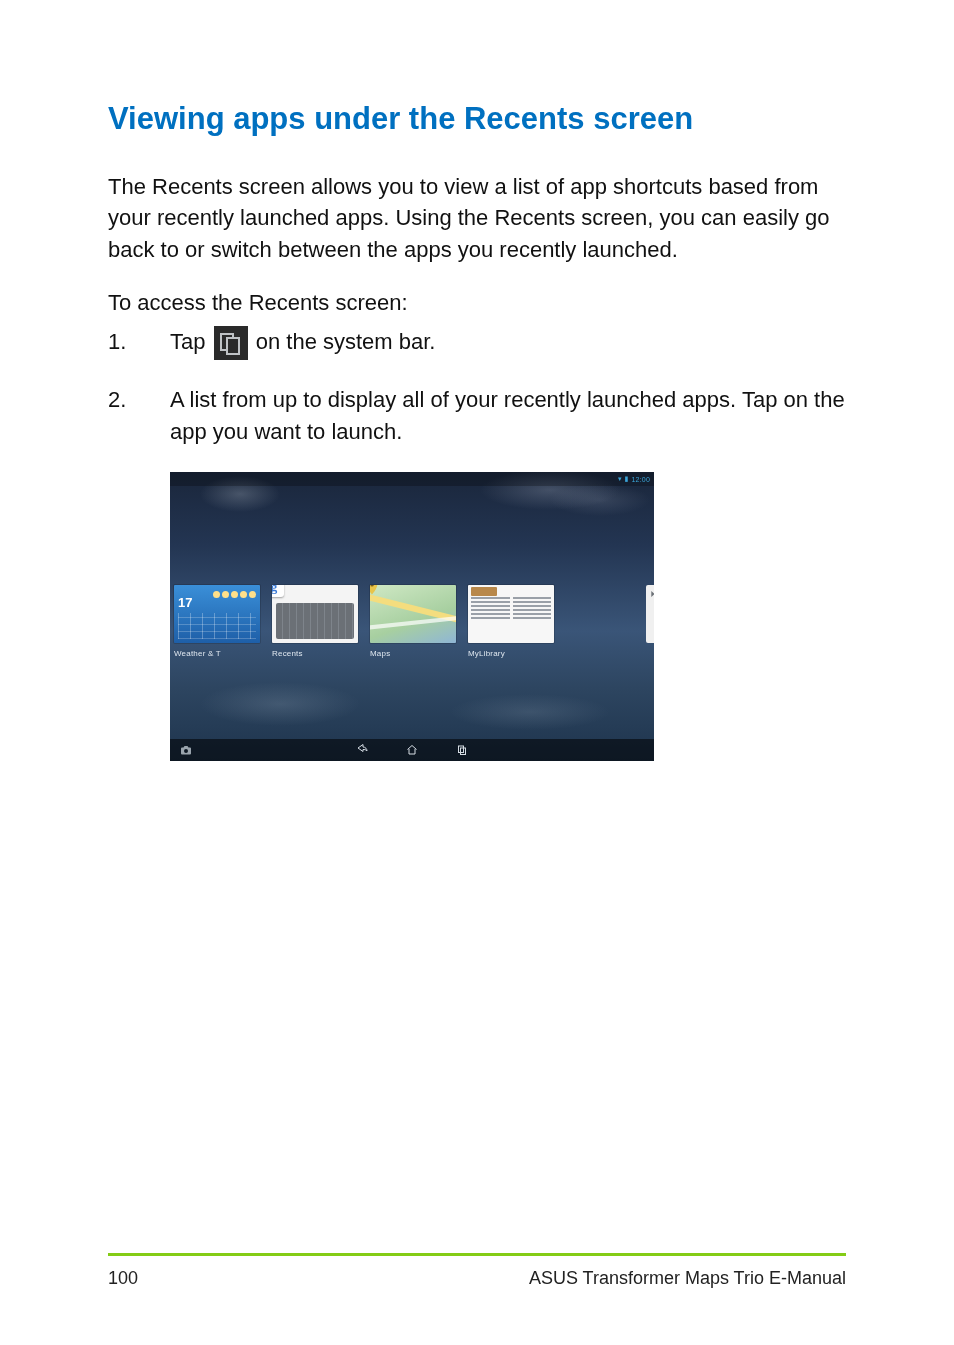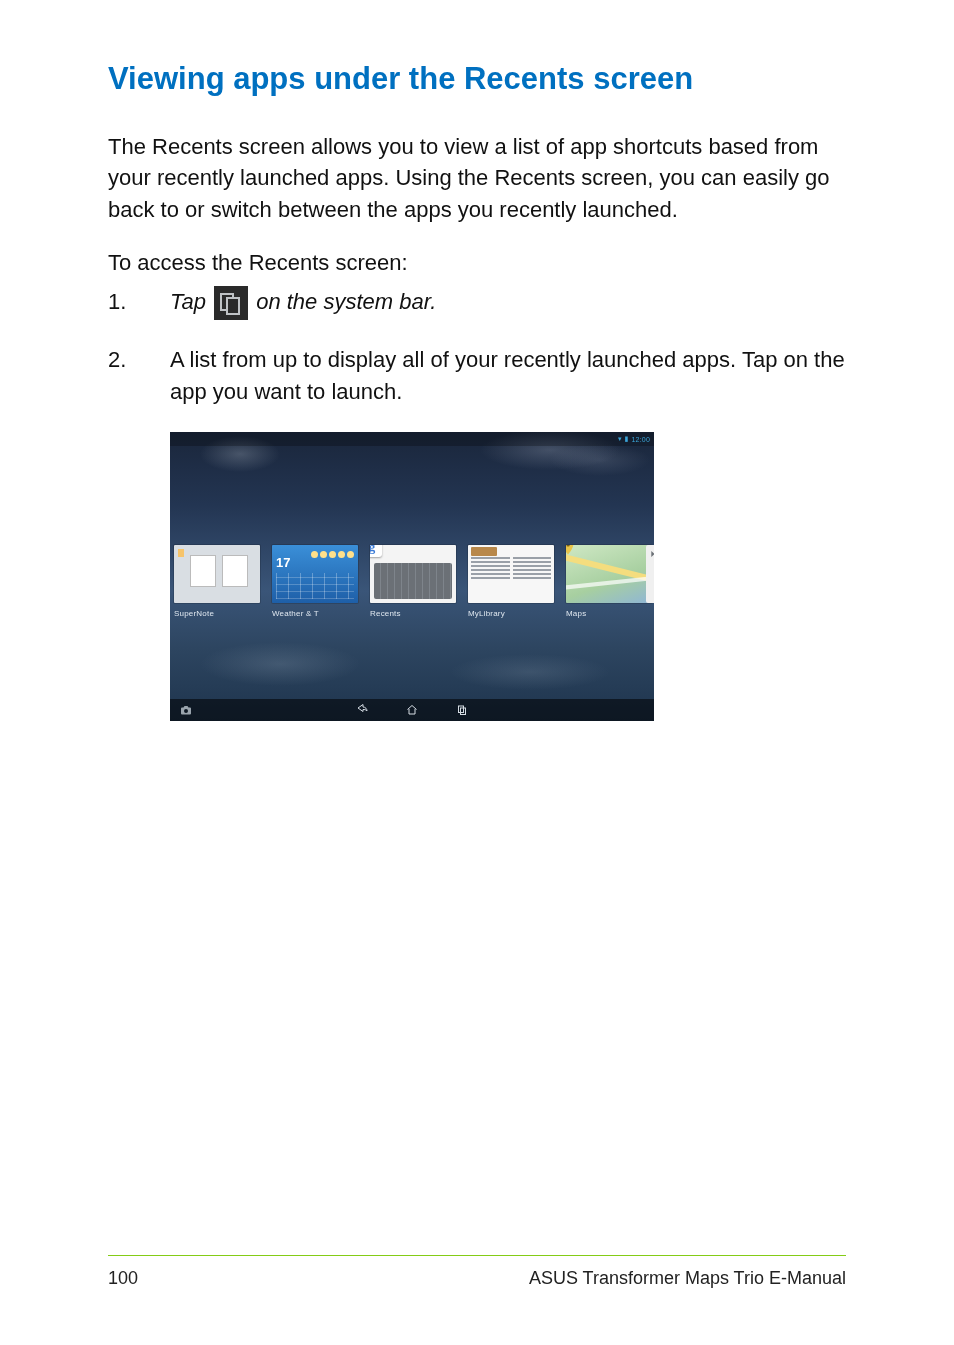--- a/index.html
+++ b/index.html
@@ -4,21 +4,21 @@
   <style>
     * { margin: 0; padding: 0; box-sizing: border-box; }
     body {
       width: 954px;
       height: 1345px;
       background: #fff;
       font-family: "Myriad Pro", "Segoe UI", Arial, sans-serif;
       position: relative;
     }
     .page {
-      padding: 60px 108px 0 108px;
+      padding: 100px 108px 0 108px;
     }
     .heading {
       color: #0070C0;
       font-size: 31px;
       font-weight: 700;
       margin-bottom: 28px;
       line-height: 1.2;
     }
     .para {
       color: #111;
@@ -41,21 +41,21 @@
       margin-bottom: 24px;
       align-items: flex-start;
     }
     .list-num {
       width: 62px;
       flex: 0 0 62px;
     }
     .list-body {
       flex: 1;
     }
-    .inline-tap { display: inline; font-style: italic; }
+    .inline-tap { display: inline; }
     .recents-icon {
       display: inline-block;
       vertical-align: middle;
       width: 34px;
       height: 34px;
       background: #2a2a2a;
       position: relative;
       margin: 0 2px;
     }
     .recents-icon .r1 {
@@ -178,21 +178,21 @@
       position:absolute; left:0; right:0; bottom:0; height:22px;
       background: rgba(0,0,0,.55);
       display:flex; align-items:center; justify-content:center; gap:36px;
     }
     .nav-bar .camera { position:absolute; left:10px; color:#9aa4ad; font-size:9px; }
     .nav-bar .nbtn { color:#d6dde4; }
     .nav-bar svg { display:block; }
 
     .footer {
       position:absolute; left:108px; right:108px; bottom:56px;
-      border-top: 1px solid #84cc16;
+      border-top: 3px solid #84cc16;
       padding-top: 12px;
       display:flex; justify-content:space-between;
       font-size:18px; color:#222;
     }
   </style>
 </head>
 <body>
 
 <div class="page">
   <h2 class="heading">Viewing apps under the Recents screen</h2>
@@ -221,28 +221,20 @@
     <div class="shot">
       <div class="clouds"></div>
 
       <div class="status-bar">
         <span class="wifi">▾</span>
         <span class="bat">▮</span>
         <span class="time">12:00</span>
       </div>
 
       <div class="recents-row">
-        <div class="card">
-          <div class="thumb supernote">
-            <span class="b"></span>
-              <span class="n1"></span>
-              <span class="n2"></span>
-          </div>
-          <div class="lbl">SuperNote</div>
-        </div>
 
         <div class="card">
           <div class="thumb weather">
             <div class="t">17</div>
             <div class="icons">
                 <span></span>
                 <span></span>
                 <span></span>
                 <span></span>
                 <span></span>
@@ -251,59 +243,59 @@
           </div>
           <div class="lbl">Weather &amp; T</div>
         </div>
 
         <div class="card">
           <div class="thumb google">
             <div class="glogo">g</div>
             <div class="kb"></div>
           </div>
           <div class="lbl">Recents</div>
-        </div>
-
-        <div class="card">
-          <div class="thumb mylib">
-            <div class="tab"></div>
-            <div class="cols">
-              <div class="col">
-                  <div class="ln"></div>
-                  <div class="ln"></div>
-                  <div class="ln"></div>
-                  <div class="ln"></div>
-                  <div class="ln"></div>
-                  <div class="ln"></div>
-                </div>
-              <div class="col">
-                  <div class="ln"></div>
-                  <div class="ln"></div>
-                  <div class="ln"></div>
-                  <div class="ln"></div>
-                  <div class="ln"></div>
-                  <div class="ln"></div>
-                </div>
-            </div>
-          </div>
-          <div class="lbl">MyLibrary</div>
         </div>
 
         <div class="card">
           <div class="thumb maps">
             <div class="road"></div>
               <div class="road2"></div>
             <div class="pin">
               <svg viewBox="0 0 24 24">
                   <path fill="#e8c44a" d="M12 2C8 2 5 5 5 9c0 5 7 13 7 13s7-8 7-13c0-4-3-7-7-7z"></path>
                   <circle cx="12" cy="9" r="2.4" fill="#7a5f17"></circle>
                 </svg>
             </div>
           </div>
           <div class="lbl">Maps</div>
+        </div>
+
+        <div class="card">
+          <div class="thumb mylib">
+            <div class="tab"></div>
+            <div class="cols">
+              <div class="col">
+                  <div class="ln"></div>
+                  <div class="ln"></div>
+                  <div class="ln"></div>
+                  <div class="ln"></div>
+                  <div class="ln"></div>
+                  <div class="ln"></div>
+                </div>
+              <div class="col">
+                  <div class="ln"></div>
+                  <div class="ln"></div>
+                  <div class="ln"></div>
+                  <div class="ln"></div>
+                  <div class="ln"></div>
+                  <div class="ln"></div>
+                </div>
+            </div>
+          </div>
+          <div class="lbl">MyLibrary</div>
         </div>
       </div>
 
       <div class="peek">
         <svg viewBox="0 0 24 24">
             <path fill="#6b7076" d="M8 5l8 7-8 7z"></path>
           </svg>
       </div>
 
       <div class="nav-bar">

